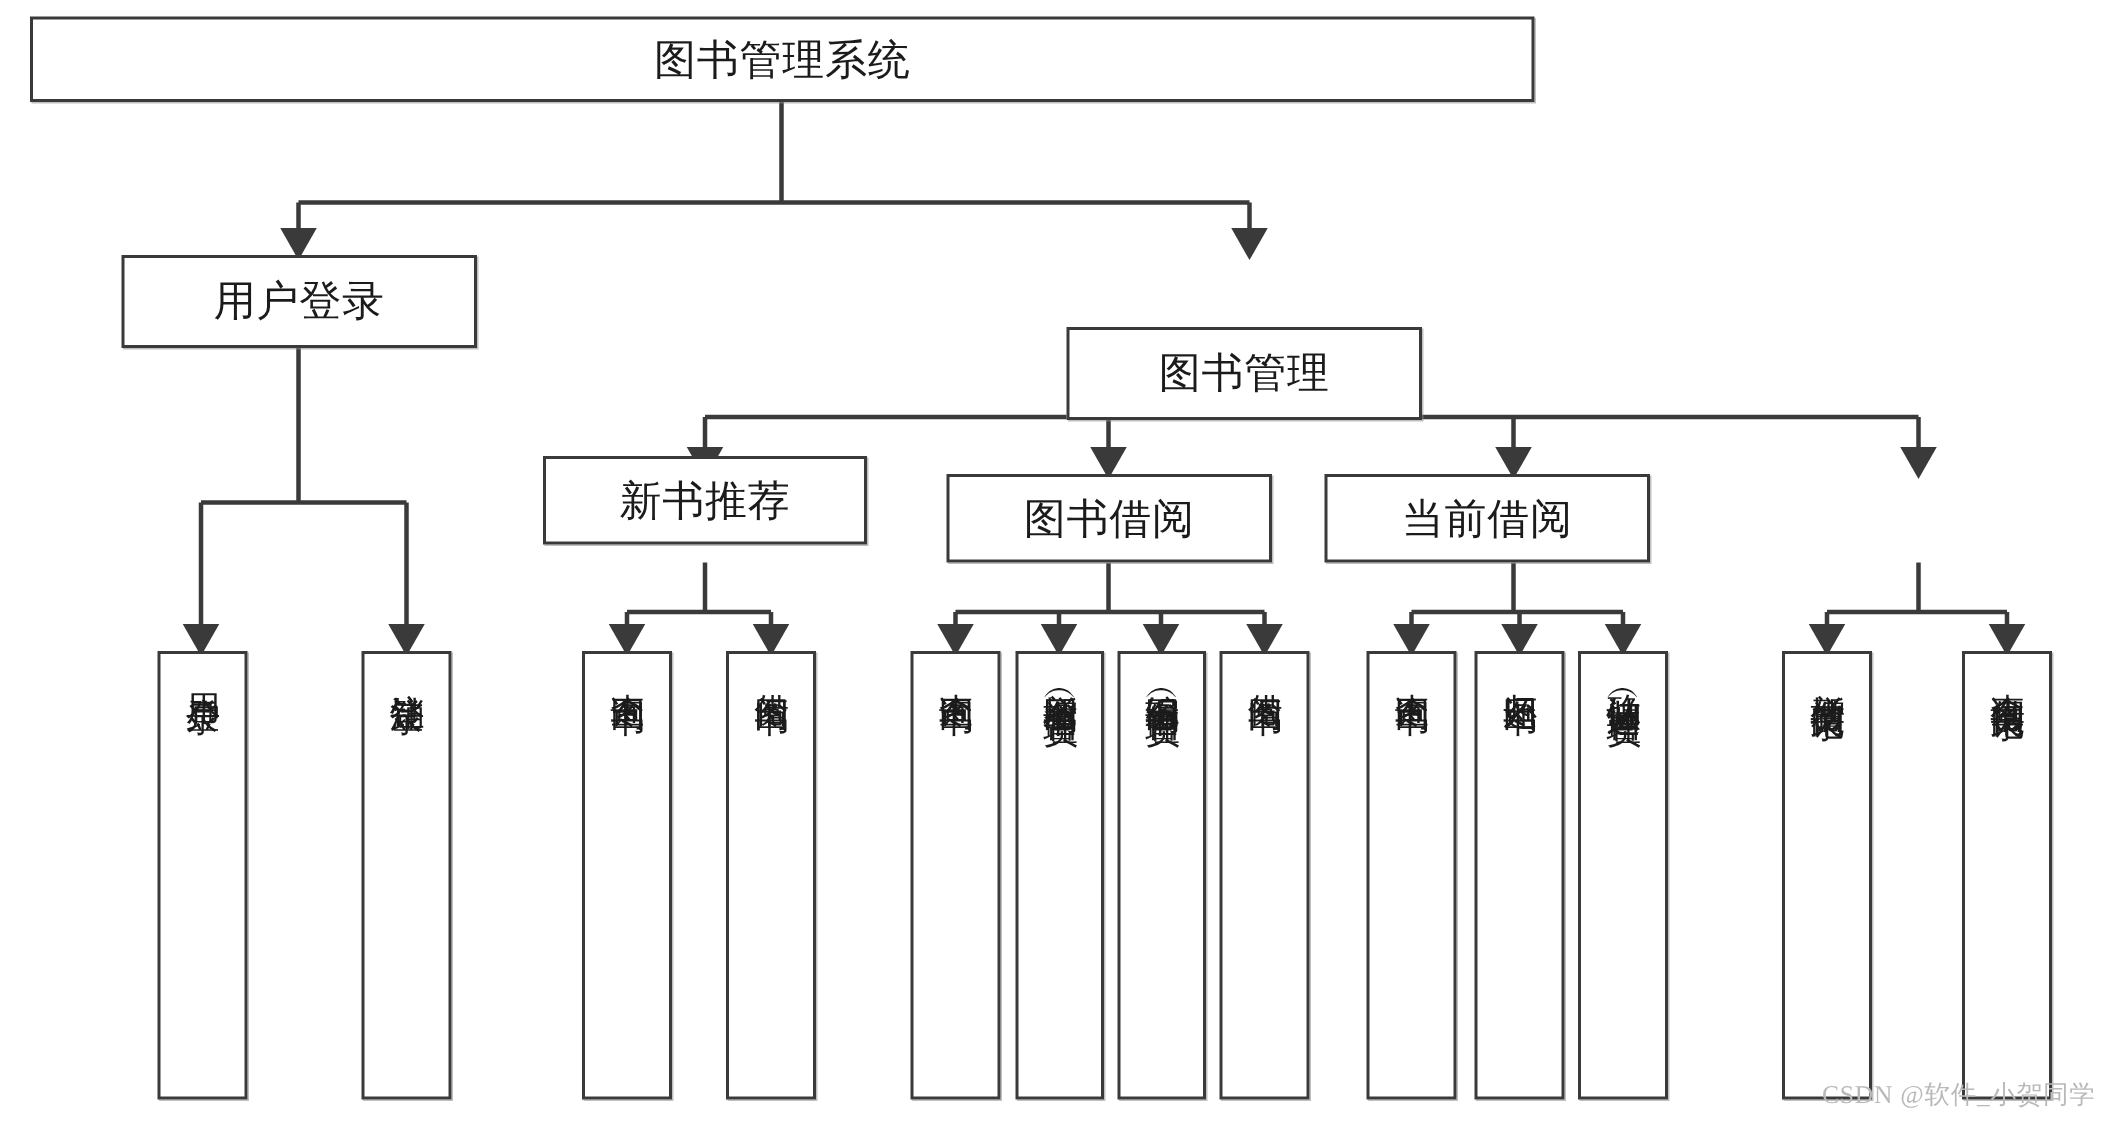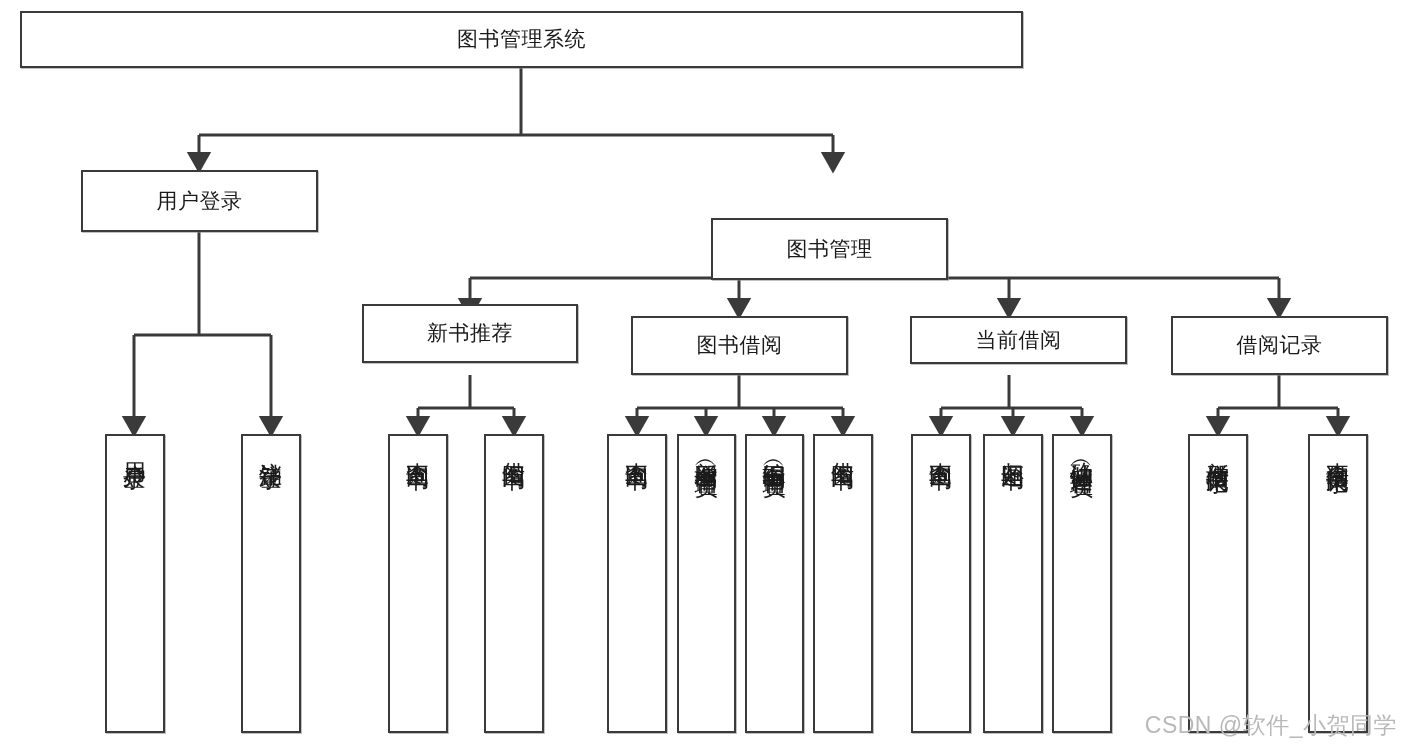--- a/index.html
+++ b/index.html
@@ -31,21 +31,21 @@
     background: #ffffff;
     border: 2px solid #3a3a3a;
     box-shadow: 1px 1px 0 0 rgba(140,140,140,0.55);
     display: flex;
     align-items: center;
     justify-content: center;
     color: #1b1b1b;
     z-index: 2;
   }
   .node .label {
-    font-size: 21px;
+    font-size: 28px;
     line-height: 1.18;
     letter-spacing: 0.5px;
     white-space: nowrap;
     text-align: center;
   }
   .node.vertical {
     align-items: flex-start;
     justify-content: center;
     padding-top: 8px;
   }
@@ -55,26 +55,26 @@
     font-size: 23px;
     line-height: 1.22;
     letter-spacing: 2px;
     white-space: nowrap;
     text-align: left;
   }
   #watermark {
     position: absolute;
     right: 8px;
     bottom: 6px;
-    font-size: 23px;
+    font-size: 17px;
     color: #b9b9b9;
     letter-spacing: 0.5px;
     z-index: 5;
     white-space: nowrap;
-    font-family: Liberation Sans, sans-serif;
+    font-family: Liberation Serif, serif;
     text-align: center;
   }
 </style>
 </head>
 <body>
 
 <div id="canvas">
 
   <svg id="edges" viewBox="0 0 1405 747" width="1405" height="747">
     <defs>
@@ -136,25 +136,22 @@
   <div class="node" style="left: 711px; top: 170px; width: 237px; height: 62px; margin-top: 48px;">
     <span class="label">图书管理</span>
   </div>
 
   <div class="node" style="left: 362px; top: 304px; width: 216px; height: 59px;">
     <span class="label">新书推荐</span>
   </div>
   <div class="node" style="left: 631px; top: 316px; width: 217px; height: 59px;">
     <span class="label">图书借阅</span>
   </div>
-  <div class="node" style="left: 910px; top: 316px; width: 217px; height: 48px;">
+  <div class="node" style="left: 883px; top: 316px; width: 217px; height: 59px;">
     <span class="label">当前借阅</span>
-  </div>
-  <div class="node" style="left: 1171px; top: 316px; width: 217px; height: 59px;">
-    <span class="label">借阅记录</span>
   </div>
 
   <div class="node vertical" style="left: 105px; top: 434px; width: 60px; height: 299px;">
     <span class="label">用户登录</span>
   </div>
   <div class="node vertical" style="left: 241px; top: 434px; width: 60px; height: 299px;">
     <span class="label">注销登录</span>
   </div>
   <div class="node vertical" style="left: 388px; top: 434px; width: 60px; height: 299px;">
     <span class="label">查询图书</span>

